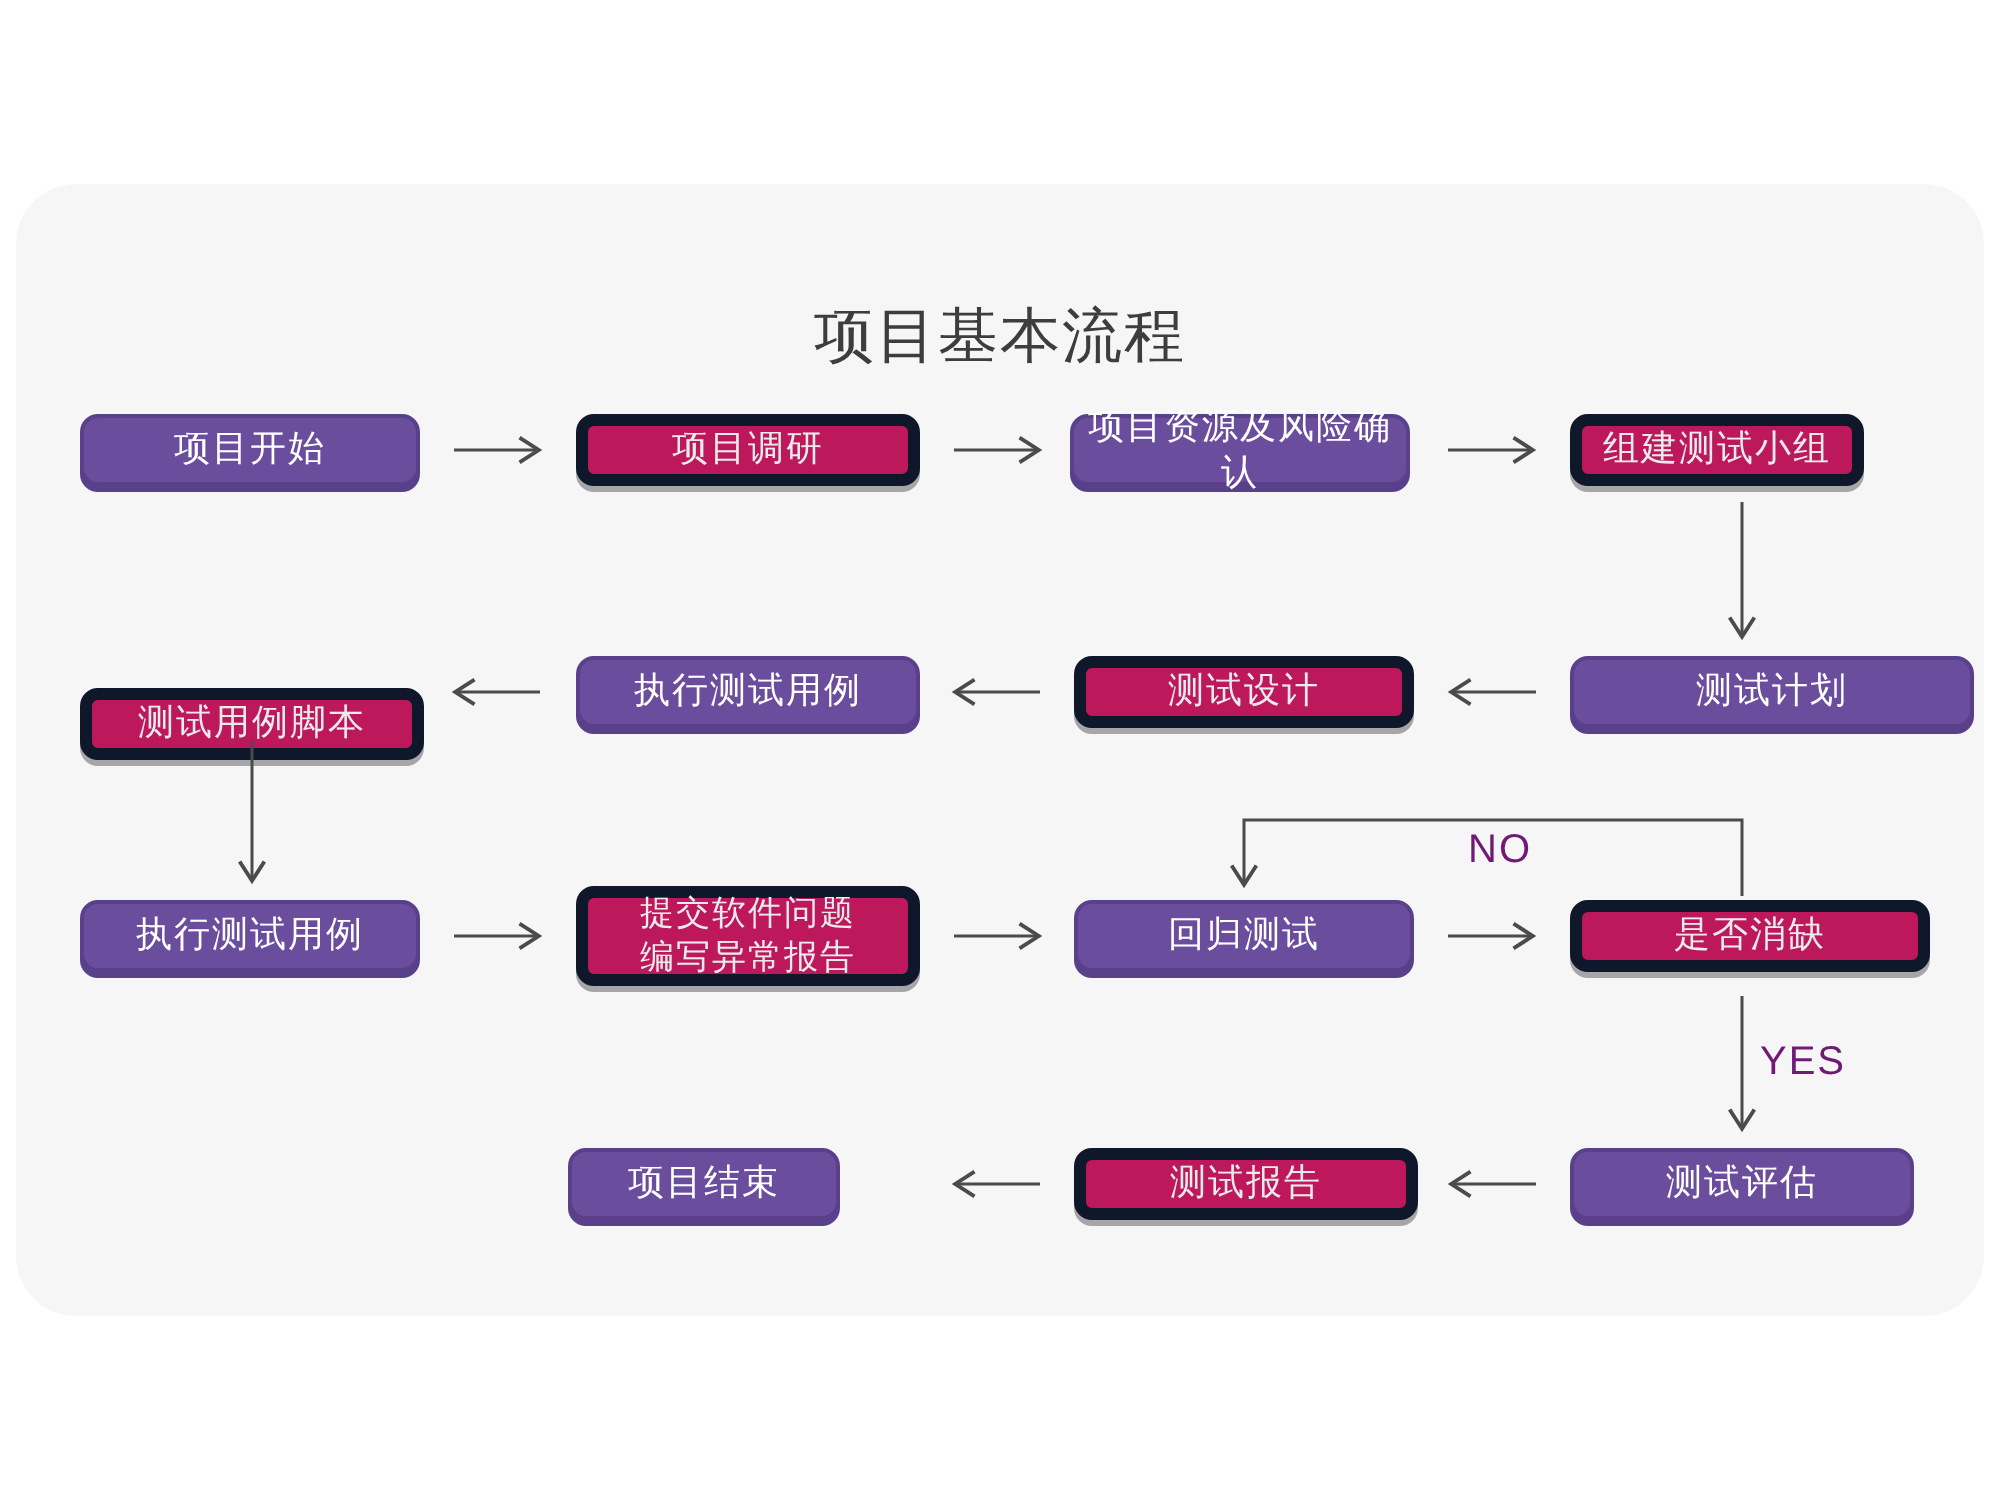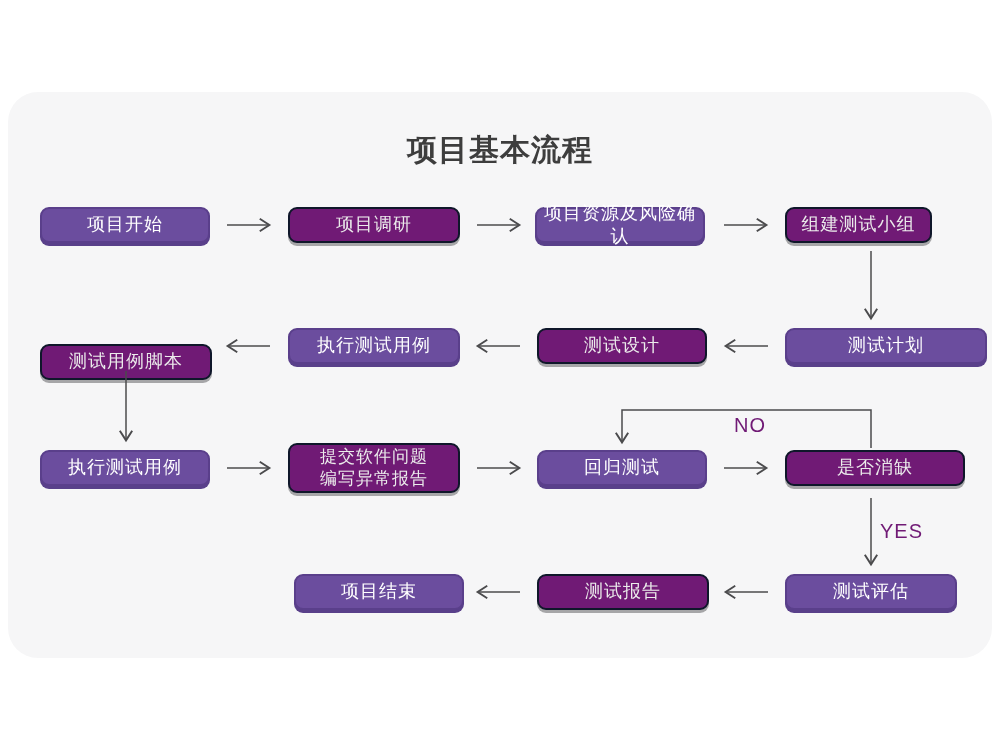--- a/index.html
+++ b/index.html
@@ -5,35 +5,35 @@
   html,body{margin:0;padding:0;}
   body{
     width:1000px;height:750px;position:relative;background:#ffffff;
     font-family:"Liberation Sans","DejaVu Sans",sans-serif;overflow:hidden;
   }
   .card{
     position:absolute;left:8px;top:92px;width:984px;height:566px;
     background:#f6f6f7;border-radius:30px;
   }
   .title{
-    position:absolute;left:0;top:130px;width:1000px;
-    text-align:center;font-size:30px;font-weight:700;color:#3d3d3d;
+    position:absolute;left:0;top:148px;width:1000px;
+    text-align:center;font-size:30px;font-weight:400;color:#3d3d3d;
     letter-spacing:1px;
   }
   .node{
     position:absolute;height:36px;border-radius:9px;
     display:flex;align-items:center;justify-content:center;
     font-size:18px;letter-spacing:1px;box-sizing:border-box;
   }
   .node.primary{
     background:#6b4d9e;border:2px solid #5a3f8b;
     box-shadow:0 3px 0 #59408a;color:#ffffff;
   }
   .node.secondary{
-    background:#701a75;border:2px solid #0f172a;
+    background:#be185d;border:6px solid #0f172a;
     box-shadow:0 3px 0 #a6a6a8;color:#ebebeb;
   }
   .node .node-label{white-space:pre-line;text-align:center;line-height:1.3;}
   .node.tall{height:50px;font-size:17px;}
   .edge-label{
     position:absolute;color:#701a75;font-size:20px;letter-spacing:1px;
   }
   svg.arrows{position:absolute;left:0;top:0;width:1000px;height:750px;pointer-events:none;}
 </style>
 </head>
@@ -76,21 +76,21 @@
   <span class="node-label">提交软件问题
 编写异常报告</span>
 </div>
 <div class="node primary" style="left:537px;top:450px;width:170px">
   <span class="node-label">回归测试</span>
 </div>
 <div class="node secondary" style="left:785px;top:450px;width:180px">
   <span class="node-label">是否消缺</span>
 </div>
 
-<div class="node primary" style="left:294px;top:574px;width:170px">
+<div class="node primary" style="left:284px;top:574px;width:136px">
   <span class="node-label">项目结束</span>
 </div>
 <div class="node secondary" style="left:537px;top:574px;width:172px">
   <span class="node-label">测试报告</span>
 </div>
 <div class="node primary" style="left:785px;top:574px;width:172px">
   <span class="node-label">测试评估</span>
 </div>
 
 <div class="edge-label" style="left:728px;top:414px;width:44px;text-align:center">NO</div>

